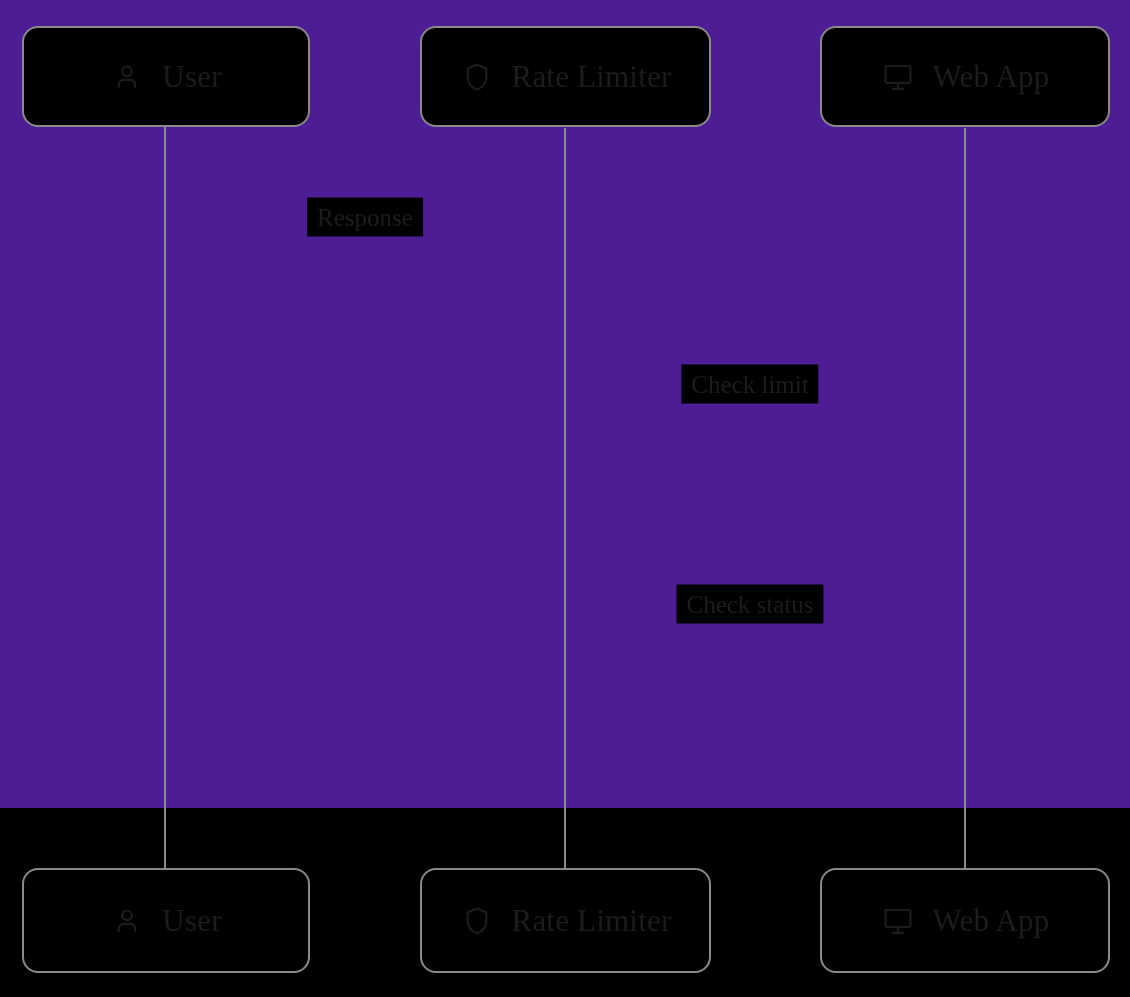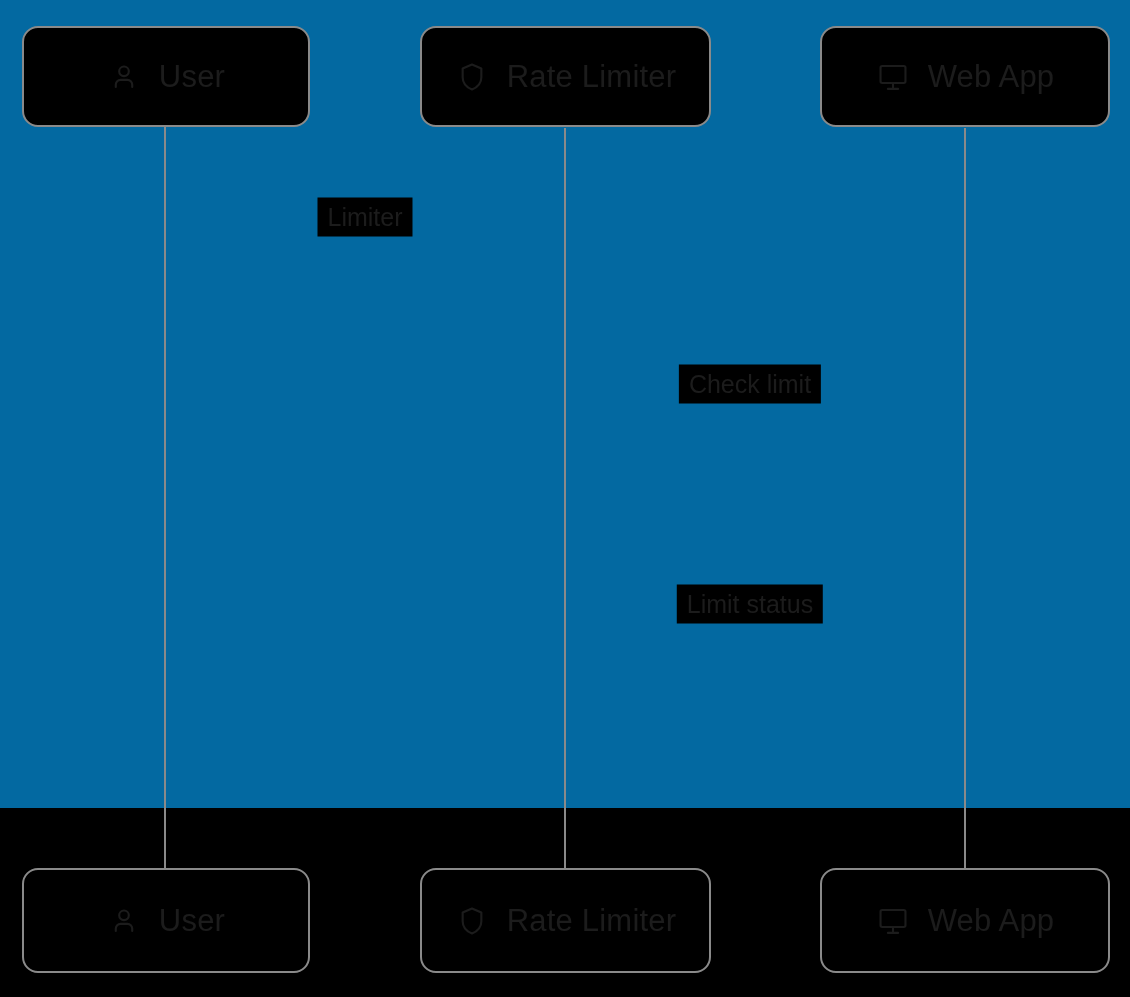--- a/index.html
+++ b/index.html
@@ -10,21 +10,22 @@
   body {
     width: 1130px;
     height: 997px;
     overflow: hidden;
     font-family: "Liberation Sans", sans-serif;
   }
   #diagram {
     position: relative;
     width: 1130px;
     height: 808px;
-    background: #0369a1;
+    background: #4c1d95;
+    font-family: Liberation Serif, serif;
   }
 
   
   .lifeline {
     position: absolute;
     width: 2px;
     background: #8a8a8a;
   }
 
   
@@ -134,17 +135,17 @@
     <span class="p-icon">
       <svg width="34" height="34" viewBox="0 0 24 24" fill="none" stroke="#1c1c1c" stroke-width="1.5" stroke-linecap="round" stroke-linejoin="round">
         <rect x="3.2" y="4.2" width="17.6" height="12" rx="1.2"></rect>
         <path d="M12 16.2v3.4"></path>
         <path d="M8.4 20.4h7.2"></path>
       </svg>
     </span>
     <span class="p-label">Web App</span>
   </div>
 
-  <div class="msg-label" style="left:365px; top:217px;">Limiter</div>
+  <div class="msg-label" style="left:365px; top:217px;">Response</div>
   <div class="msg-label" style="left:750px; top:384px;">Check limit</div>
-  <div class="msg-label" style="left:750px; top:604px;">Limit status</div>
+  <div class="msg-label" style="left:750px; top:604px;">Check status</div>
 
 </div>
 
 </body></html>

